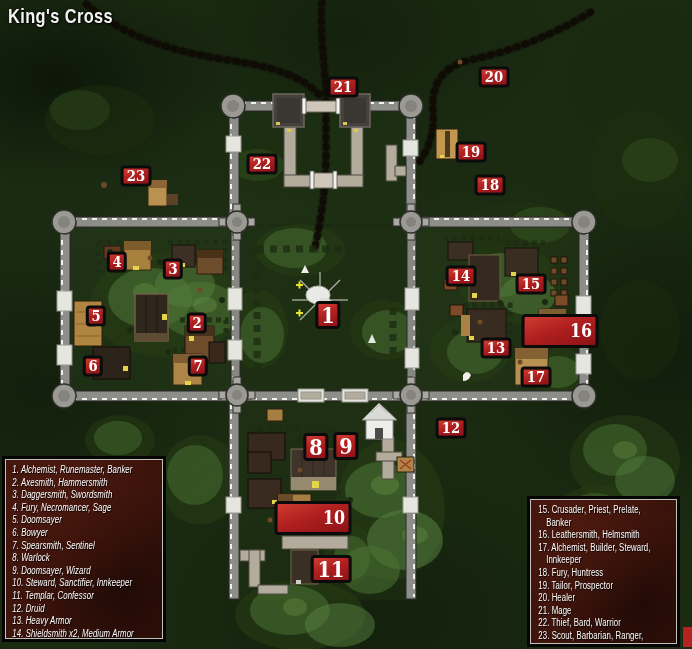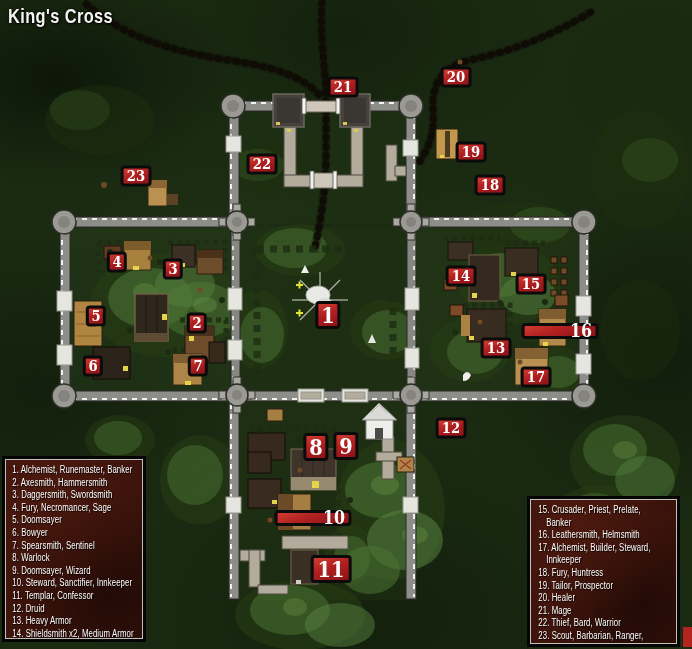--- a/index.html
+++ b/index.html
@@ -27,34 +27,34 @@
     position:absolute;transform:translate(-50%,-50%);
     background-image:linear-gradient(160deg,#cf3c30 0%,#b02020 45%,#8d1217 100%);
     background-color:#b5201f;
     border:3px solid #0b0b0b;border-radius:4px;color:#fff;
     display:flex;align-items:center;justify-content:center;
     height:21px;min-width:16px;padding:0 2px;box-sizing:border-box;
   }
   .mnum{font-family:"DejaVu Serif",serif;font-weight:700;font-size:15px;line-height:1;transform:scaleX(.88);}
   .marker.lg{height:28px;min-width:23px;}
   .marker.lg .mnum{font-size:22px;}
-  .marker.md{height:16px;min-width:20px;padding-left:44px;}
+  .marker.md{height:34px;min-width:20px;padding-left:44px;}
   .marker.md .mnum{font-size:18px;}
   .legend{
     position:absolute;box-sizing:border-box;
     background-color:#38120b;
     background-image:
       radial-gradient(circle at 30% 15%, rgba(102,34,18,.45), transparent 65%),
       radial-gradient(circle at 75% 75%, rgba(18,5,2,.6), transparent 60%),
       radial-gradient(circle at 15% 85%, rgba(80,26,14,.35), transparent 55%);
     border:3px solid #050505;
     box-shadow:inset 0 0 0 1px #c2c2ba;
     color:#fff;overflow:hidden;
   }
-  .legend-left{left:2px;top:456px;width:144px;height:186px;padding:5px 4px 4px 5px;}
+  .legend-left{left:2px;top:456px;width:164px;height:186px;padding:5px 4px 4px 5px;font-style:italic;}
   .legend-right{left:527px;top:496px;width:153px;height:151px;padding:5px 20px 4px 6px;}
   .legend-inner{transform:scaleX(.78);transform-origin:0 0;width:128%;}
   .legend-line{
     font-size:10px;line-height:12.6px;letter-spacing:.1px;
     padding-left:13px;text-indent:-10px;white-space:normal;
     text-shadow:1px 1px 1px rgba(0,0,0,.9);
   }
 </style>
 </head>
 <body>
@@ -503,21 +503,21 @@
     </div>
 <div class="marker" style="left:536px;top:377px">
       <span class="mnum">17</span>
     </div>
 <div class="marker" style="left:490px;top:185px">
       <span class="mnum">18</span>
     </div>
 <div class="marker" style="left:471px;top:152px">
       <span class="mnum">19</span>
     </div>
-<div class="marker" style="left:456px;top:77px">
+<div class="marker" style="left:494px;top:77px">
       <span class="mnum">20</span>
     </div>
 <div class="marker" style="left:343px;top:87px">
       <span class="mnum">21</span>
     </div>
 <div class="marker" style="left:262px;top:164px">
       <span class="mnum">22</span>
     </div>
 <div class="marker" style="left:136px;top:176px">
       <span class="mnum">23</span>

